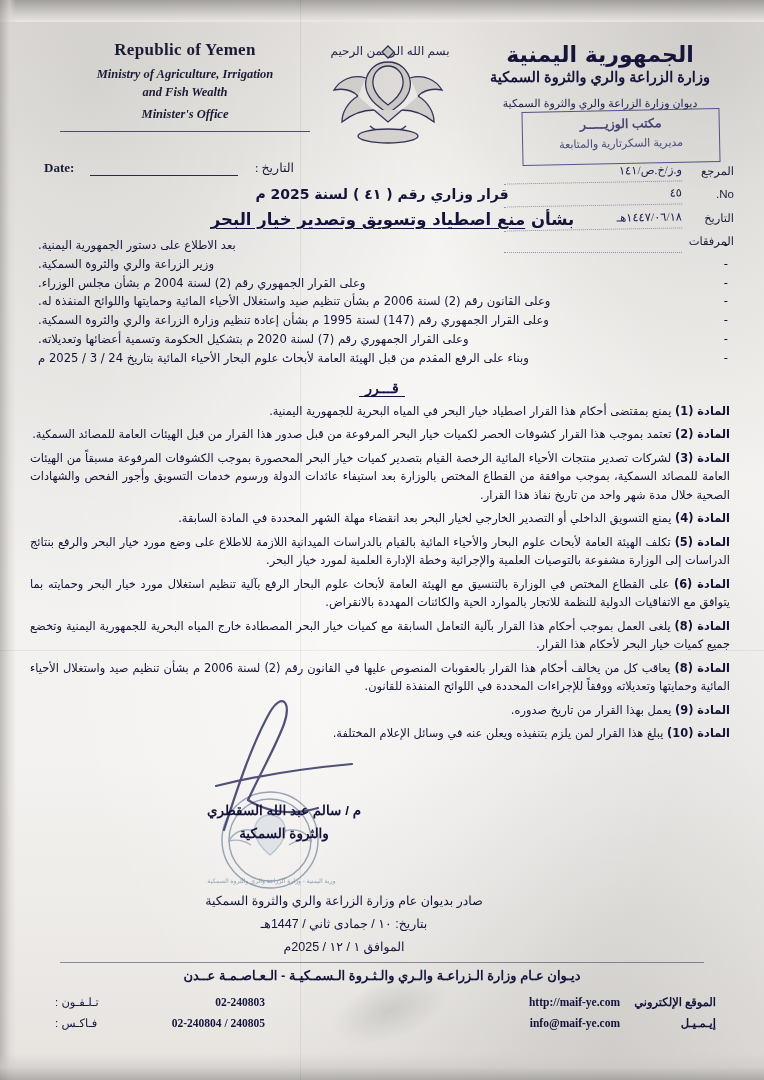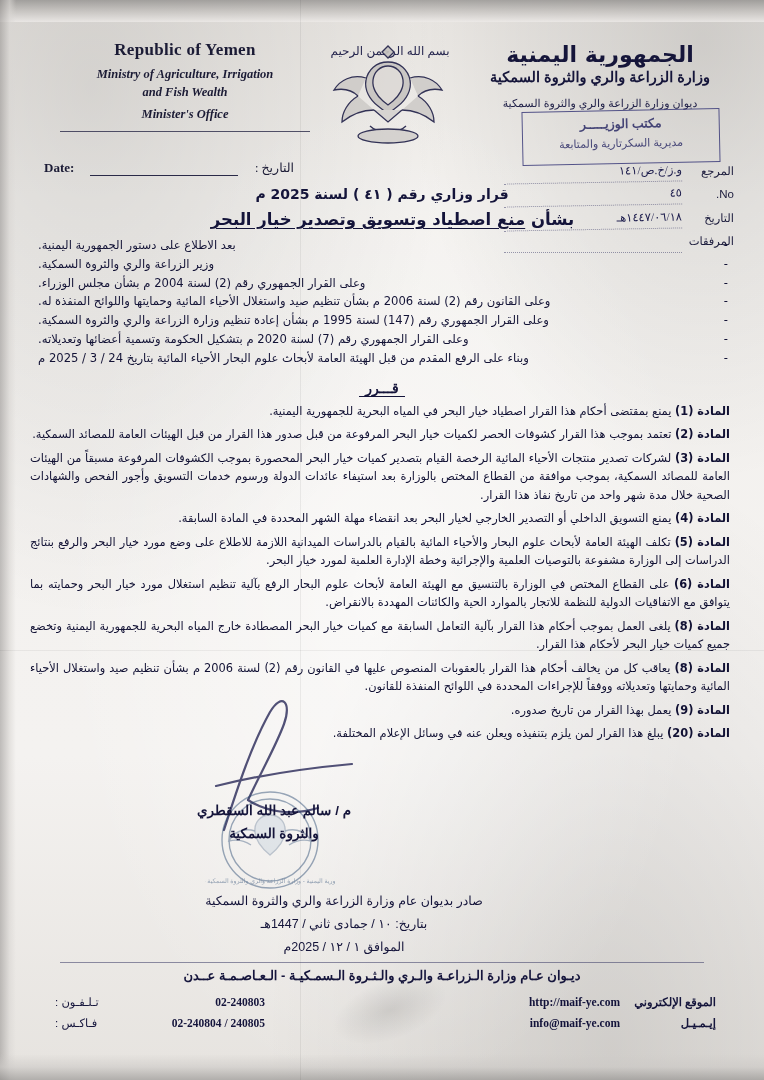--- a/index.html
+++ b/index.html
@@ -145,21 +145,21 @@
   .articles{
     position:absolute;right:34px;top:402px;width:700px;direction:rtl;
     color:#101033;font-size:11.4px;line-height:1.62;
     font-family:"DejaVu Sans", sans-serif;
   }
   .art{margin-bottom:5px;text-align:justify;}
   .art .lbl{font-weight:bold;}
 
   
   .sig{
-    position:absolute;right:340px;top:800px;width:300px;text-align:center;
+    position:absolute;right:330px;top:800px;width:300px;text-align:center;
     direction:rtl;color:#14143a;font-weight:bold;font-size:13px;line-height:1.7;
   }
   .sig .nm{font-size:13.5px;}
   .sig .tt{font-size:13.5px;}
 
   
   .seal{
     position:absolute;left:205px;top:785px;width:130px;height:110px;
     opacity:.55;
   }
@@ -298,21 +298,21 @@
     <div class="articles">
       <div class="art"><span class="lbl">المادة (1)</span> <span>يمنع بمقتضى أحكام هذا القرار اصطياد خيار البحر في المياه البحرية للجمهورية اليمنية.</span></div>
       <div class="art"><span class="lbl">المادة (2)</span> <span>تعتمد بموجب هذا القرار كشوفات الحصر لكميات خيار البحر المرفوعة من قبل صدور هذا القرار من قبل الهيئات العامة للمصائد السمكية.</span></div>
       <div class="art"><span class="lbl">المادة (3)</span> <span>لشركات تصدير منتجات الأحياء المائية الرخصة القيام بتصدير كميات خيار البحر المحصورة بموجب الكشوفات المرفوعة مسبقاً من الهيئات العامة للمصائد السمكية، بموجب موافقة من القطاع المختص بالوزارة بعد استيفاء عائدات الدولة ورسوم خدمات التسويق وأجور الفحص والشهادات الصحية خلال مدة شهر واحد من تاريخ نفاذ هذا القرار.</span></div>
       <div class="art"><span class="lbl">المادة (4)</span> <span>يمنع التسويق الداخلي أو التصدير الخارجي لخيار البحر بعد انقضاء مهلة الشهر المحددة في المادة السابقة.</span></div>
       <div class="art"><span class="lbl">المادة (5)</span> <span>تكلف الهيئة العامة لأبحاث علوم البحار والأحياء المائية بالقيام بالدراسات الميدانية اللازمة للاطلاع على وضع مورد خيار البحر والرفع بنتائج الدراسات إلى الوزارة مشفوعة بالتوصيات العلمية والإجرائية وخطة الإدارة العلمية لمورد خيار البحر.</span></div>
       <div class="art"><span class="lbl">المادة (6)</span> <span>على القطاع المختص في الوزارة بالتنسيق مع الهيئة العامة لأبحاث علوم البحار الرفع بآلية تنظيم استغلال مورد خيار البحر وحمايته بما يتوافق مع الاتفاقيات الدولية للنظمة للاتجار بالموارد الحية والكائنات المهددة بالانقراض.</span></div>
       <div class="art"><span class="lbl">المادة (8)</span> <span>يلغى العمل بموجب أحكام هذا القرار بآلية التعامل السابقة مع كميات خيار البحر المصطادة خارج المياه البحرية للجمهورية اليمنية وتخضع جميع كميات خيار البحر لأحكام هذا القرار.</span></div>
       <div class="art"><span class="lbl">المادة (8)</span> <span>يعاقب كل من يخالف أحكام هذا القرار بالعقوبات المنصوص عليها في القانون رقم (2) لسنة 2006 م بشأن تنظيم صيد واستغلال الأحياء المائية وحمايتها وتعديلاته ووفقاً للإجراءات المحددة في اللوائح المنفذة للقانون.</span></div>
       <div class="art"><span class="lbl">المادة (9)</span> <span>يعمل بهذا القرار من تاريخ صدوره.</span></div>
-      <div class="art"><span class="lbl">المادة (20)</span> <span>يبلغ هذا القرار لمن يلزم بتنفيذه ويعلن عنه في وسائل الإعلام المختلفة.</span></div>
+      <div class="art"><span class="lbl">المادة (10)</span> <span>يبلغ هذا القرار لمن يلزم بتنفيذه ويعلن عنه في وسائل الإعلام المختلفة.</span></div>
     </div>
 
     <svg class="scribble" viewBox="0 0 200 150">
       <g fill="none" stroke="#1a1a4d" stroke-width="2.2" stroke-linecap="round">
         <path d="M28 140 C42 96 56 54 74 22 C86 2 96 12 88 34 C80 56 62 88 52 110"></path>
         <path d="M20 96 C60 86 112 78 156 74"></path>
         <path d="M52 110 C70 122 96 126 122 118"></path>
       </g>
     </svg>
 

